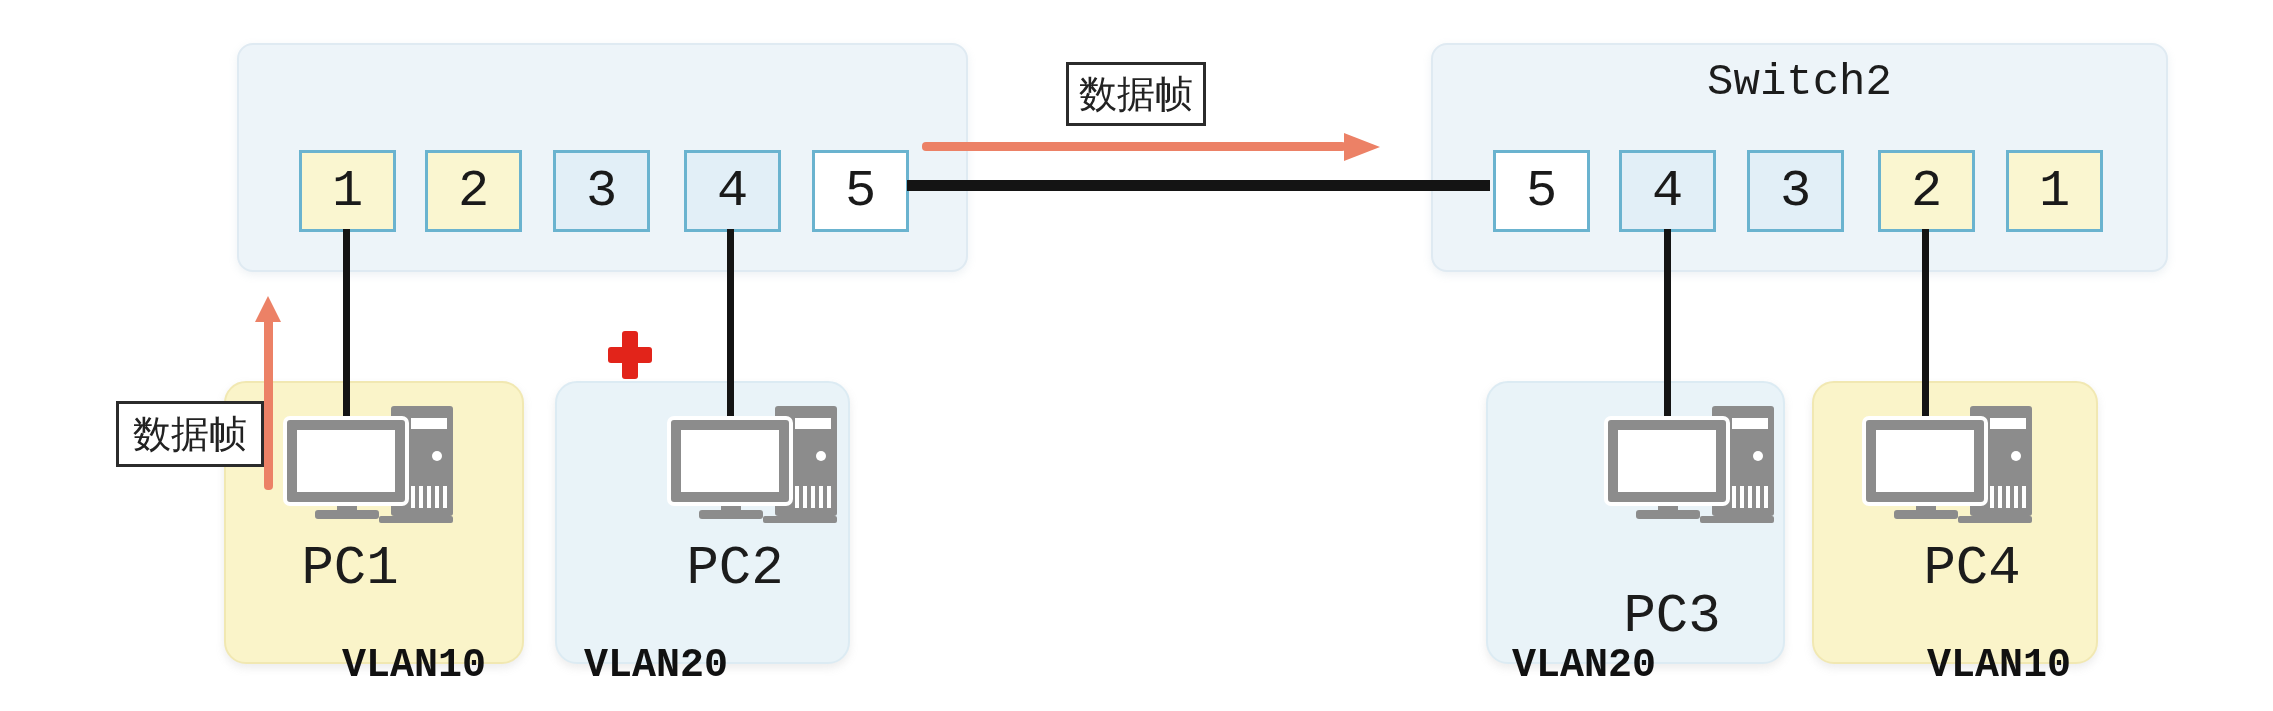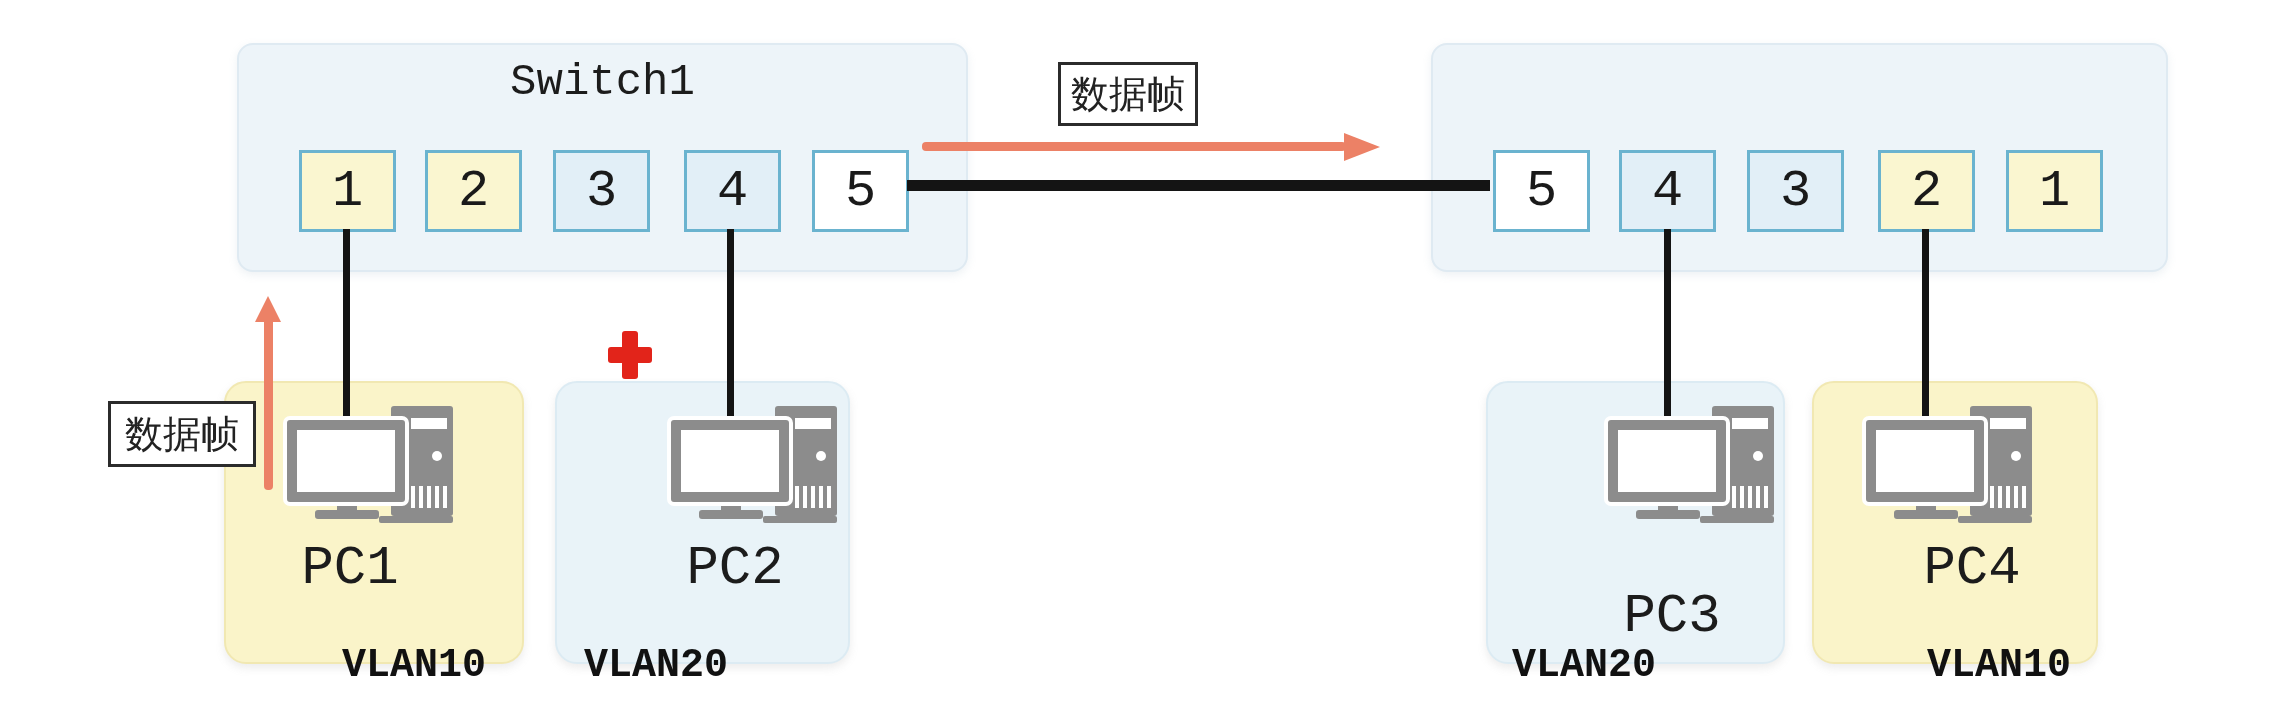--- a/index.html
+++ b/index.html
@@ -61,45 +61,45 @@
   .arrow-shaft-h{position:absolute;left:922px;top:142px;width:424px;height:9px;background:#ec8166;border-radius:4px;z-index:4;}
   .arrow-head-right{position:absolute;left:1344px;top:133px;width:0;height:0;z-index:4;
     border-left:36px solid #ec8166;border-top:14px solid transparent;border-bottom:14px solid transparent;}
   .arrow-shaft-v{position:absolute;left:264px;top:318px;width:9px;height:172px;background:#ec8166;border-radius:4px;z-index:4;}
   .arrow-head-up{position:absolute;left:255px;top:296px;width:0;height:0;z-index:4;
     border-bottom:26px solid #ec8166;border-left:13px solid transparent;border-right:13px solid transparent;}
 
   
   .frame-label{
     position:absolute;background:#ffffff;border:3px solid #2b2b2b;box-sizing:border-box;
-    display:flex;align-items:center;justify-content:center;font-size:38px;color:#222;z-index:5;
+    display:flex;align-items:center;justify-content:center;font-size:38px;color:#222;z-index:5;margin-left:8px;
   }
   #frame-label-top{left:1058px;top:62px;width:140px;height:64px;}
   #frame-label-left{left:108px;top:401px;width:148px;height:66px;}
 
   
   #blocked-cross{position:absolute;left:608px;top:331px;width:44px;height:48px;z-index:4;}
   #blocked-cross .bar-v{position:absolute;left:14px;top:0;width:16px;height:48px;background:#e2241a;border-radius:3px;}
   #blocked-cross .bar-h{position:absolute;left:0;top:16px;width:44px;height:16px;background:#e2241a;border-radius:3px;}
 </style>
 </head>
 <body>
 
 <div class="canvas">
 
   <div class="switch-box" id="switch1">
-    <div class="switch-title">Switch1</div>
     <div class="port port--vlan10 p1">1</div>
     <div class="port port--vlan10 p2">2</div>
     <div class="port port--vlan20 p3">3</div>
     <div class="port port--vlan20 p4">4</div>
     <div class="port port--trunk p5">5</div>
   </div>
 
   <div class="switch-box" id="switch2">
+    <div class="switch-title">Switch2</div>
     <div class="port port--trunk p1">5</div>
     <div class="port port--vlan20 p2">4</div>
     <div class="port port--vlan20 p3">3</div>
     <div class="port port--vlan10 p4">2</div>
     <div class="port port--vlan10 p5">1</div>
   </div>
 
   <div id="trunk-cable"></div>
 
   <div class="cable-v" id="cable-pc1"></div>

